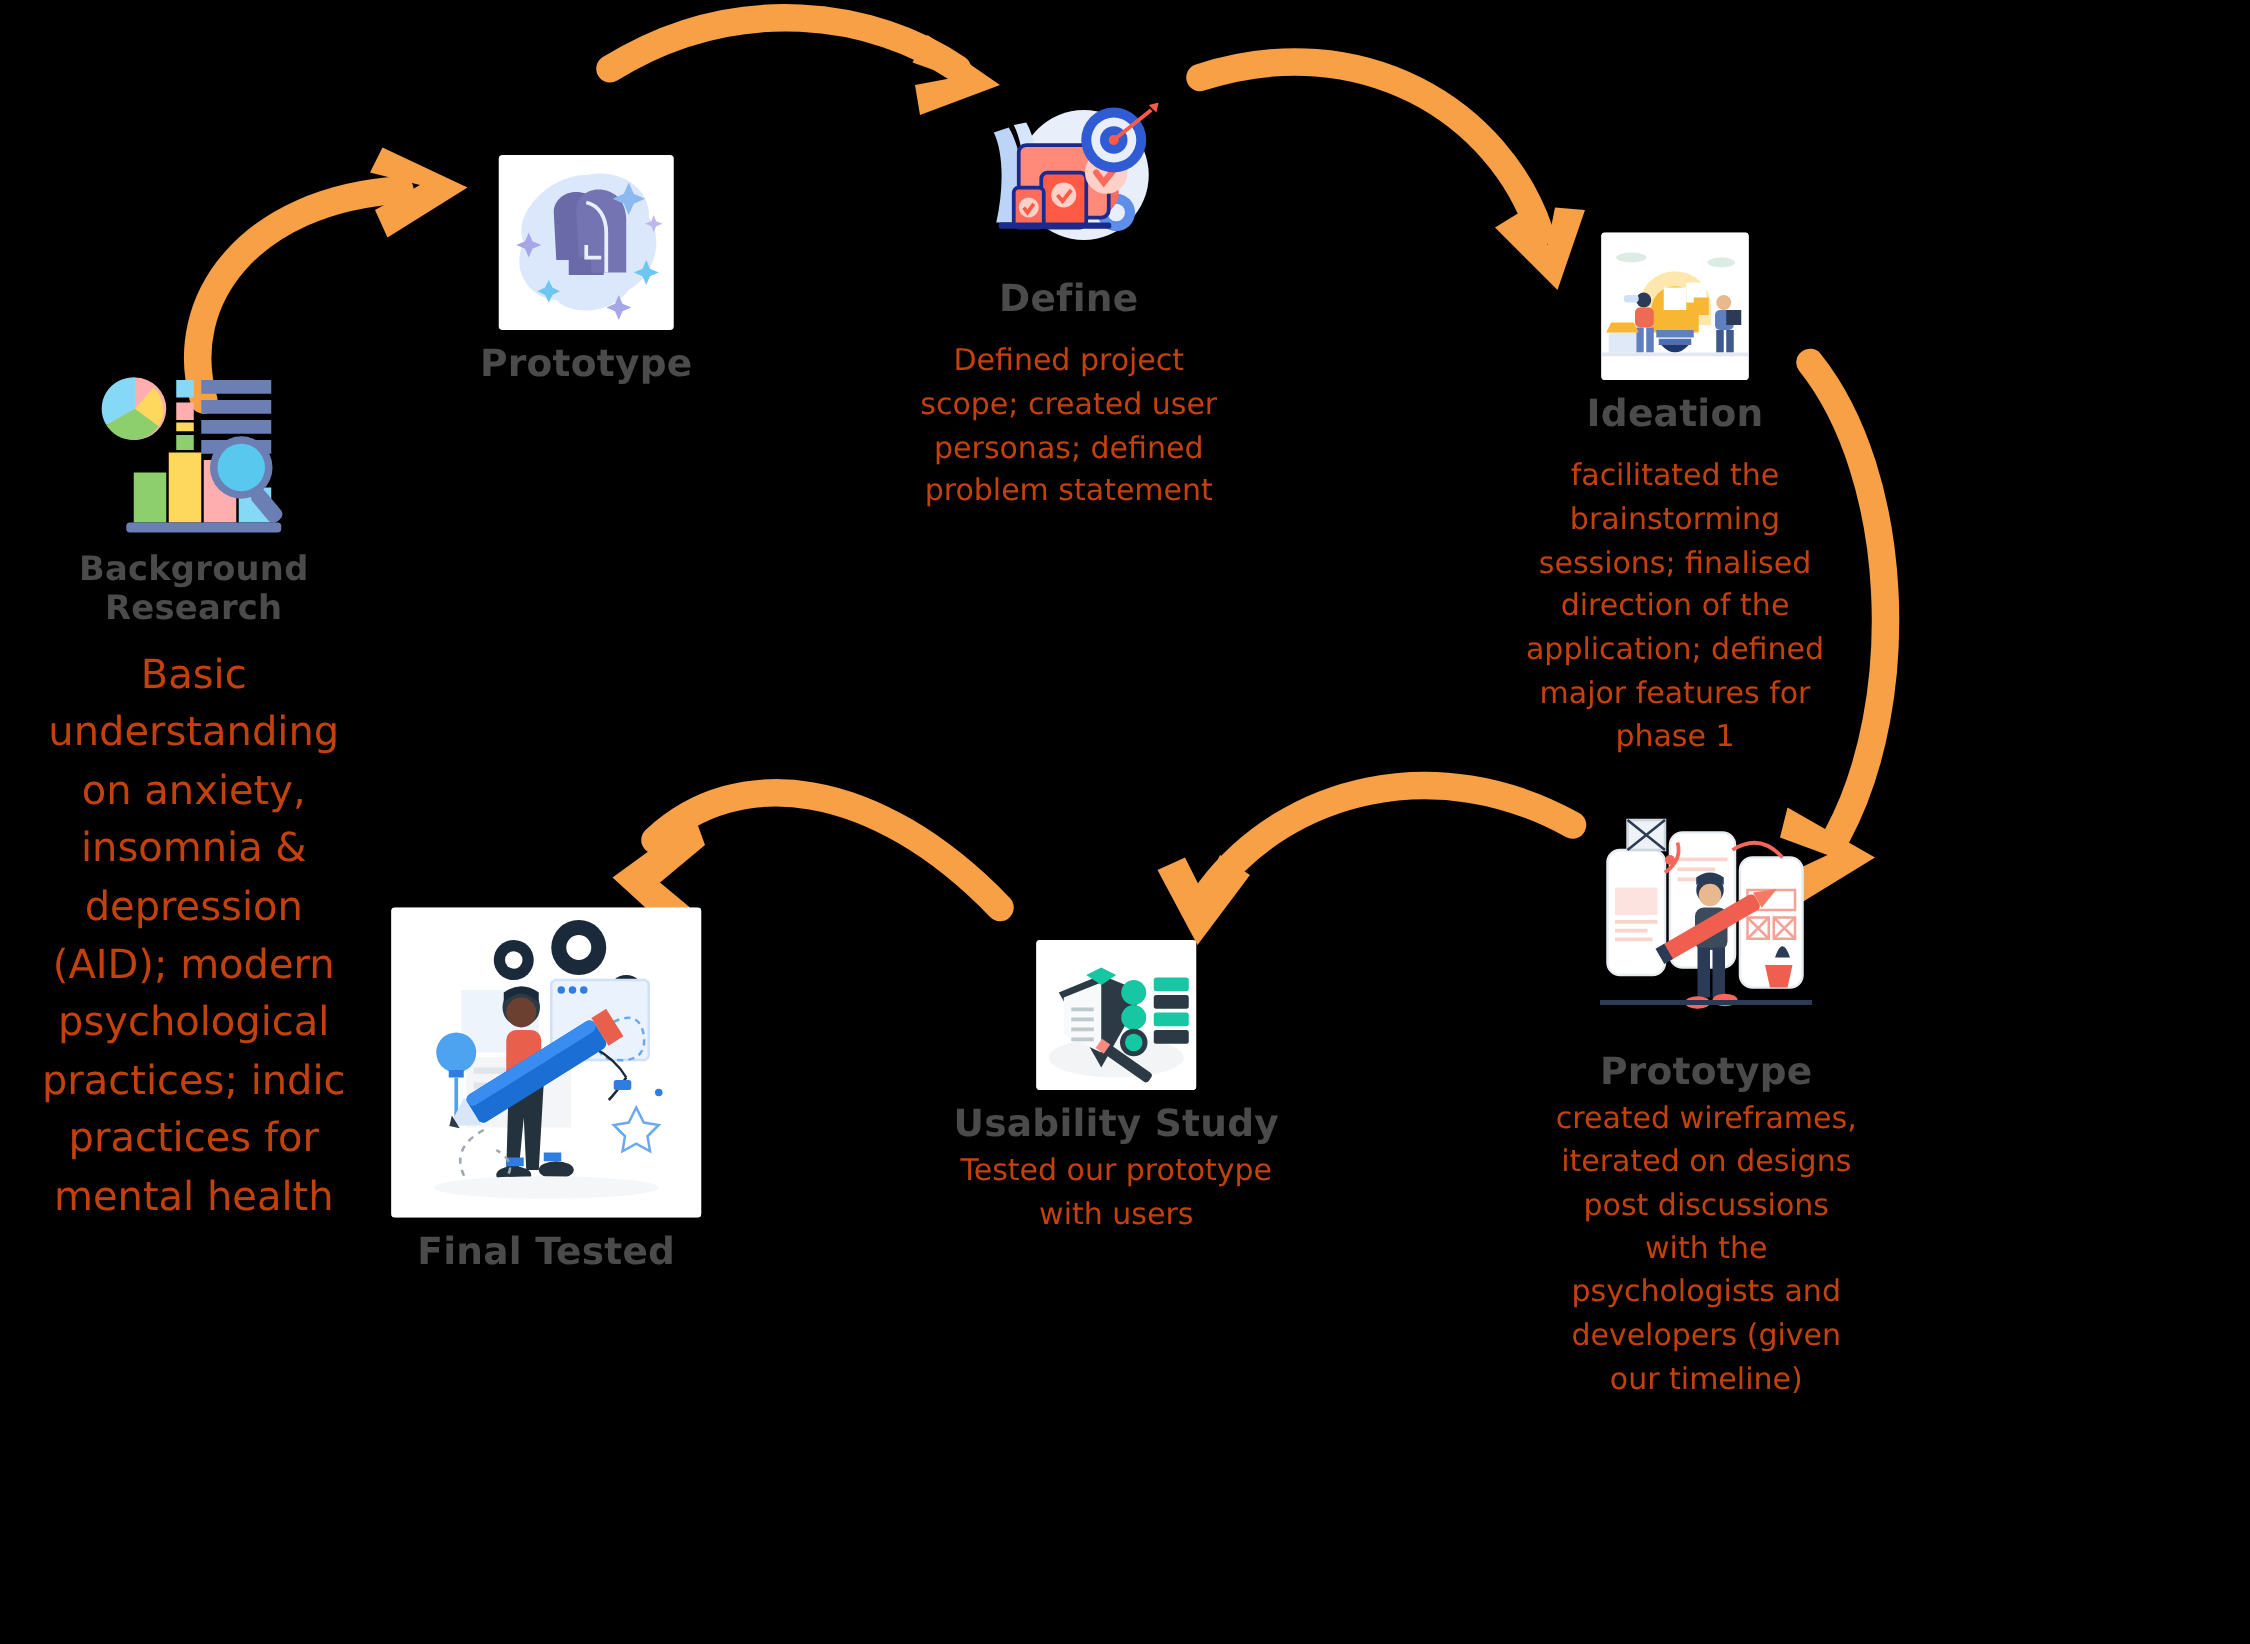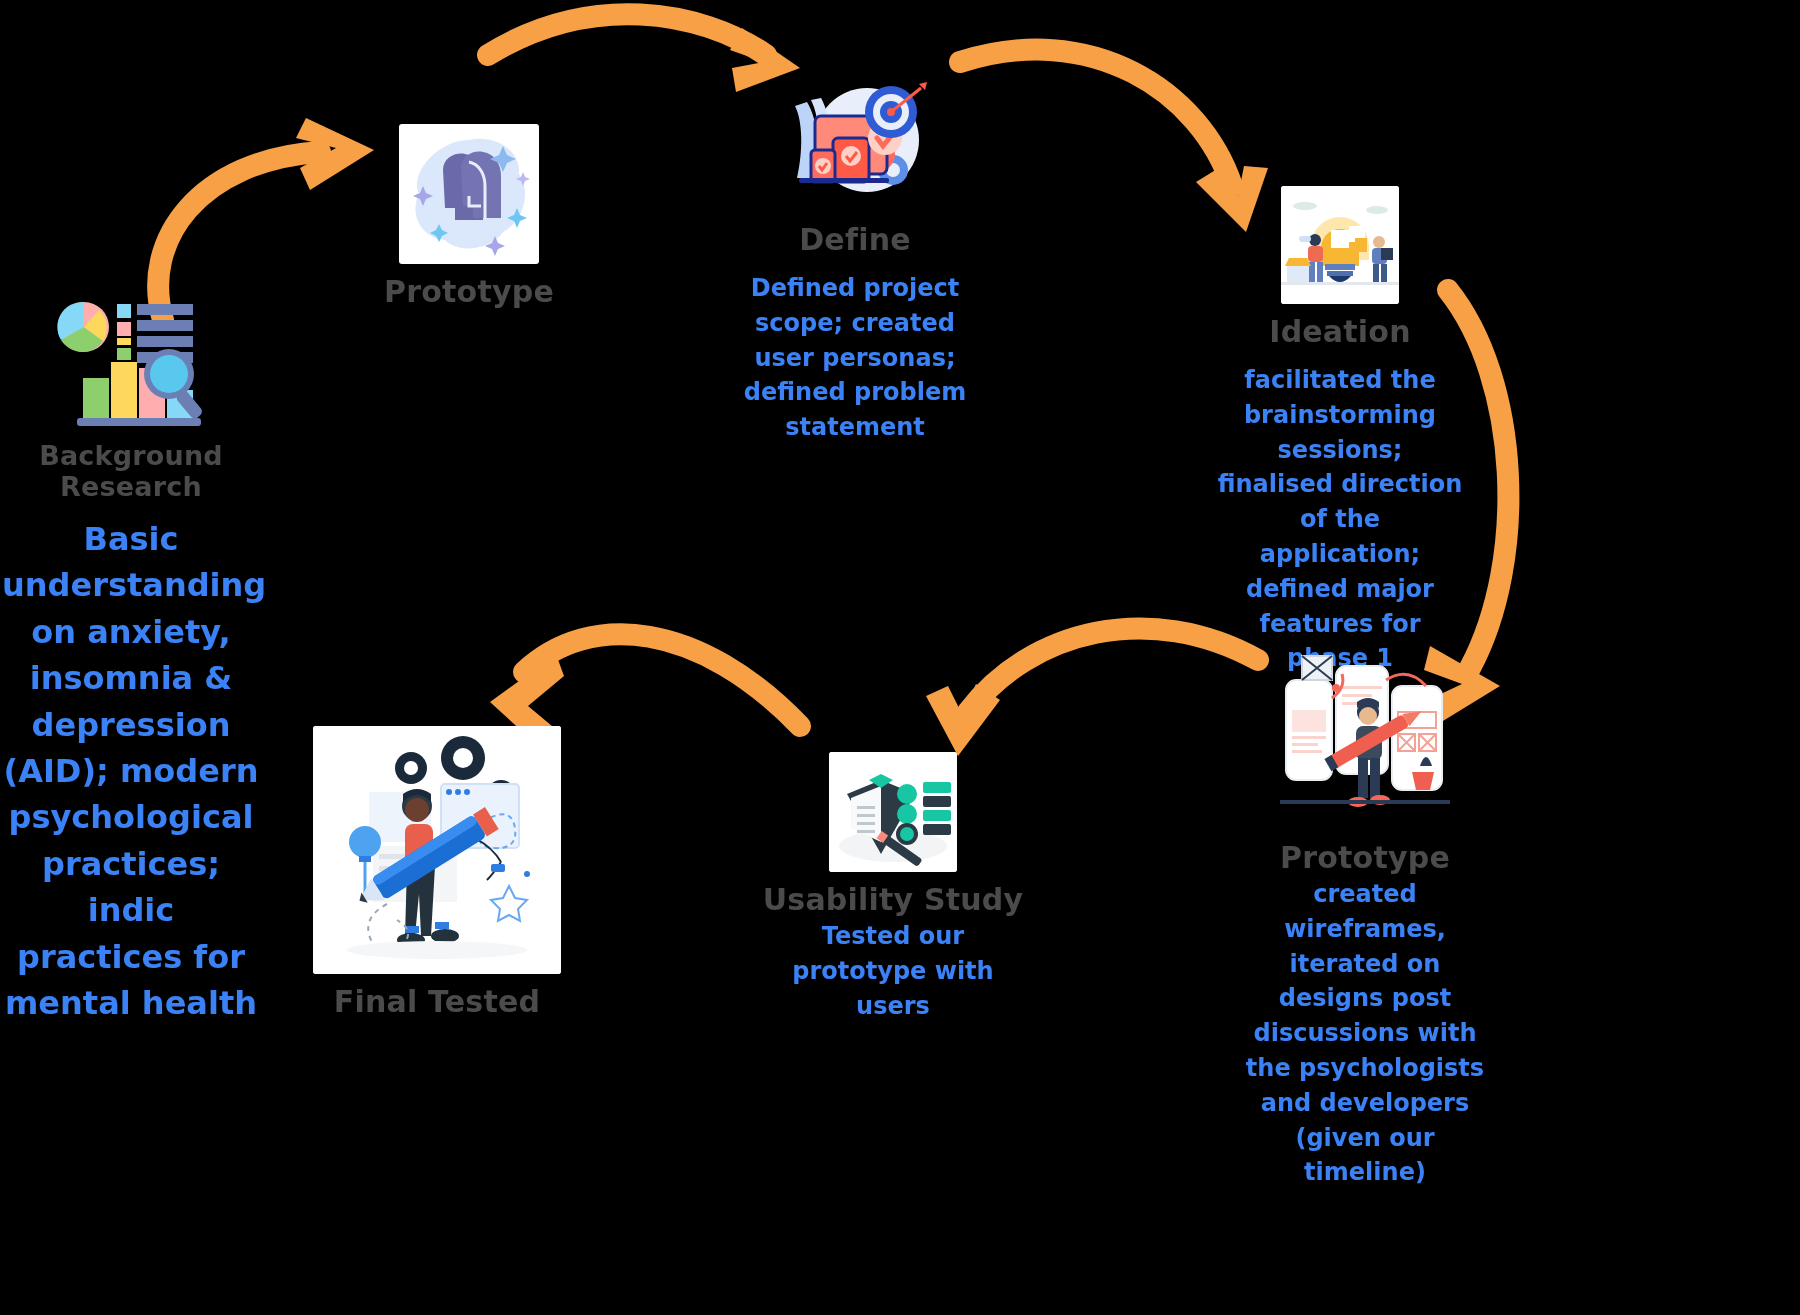--- a/index.html
+++ b/index.html
@@ -4,21 +4,21 @@
 <style>
   html,body{margin:0;padding:0;background:#000;}
   body{width:1800px;height:1315px;position:relative;overflow:hidden;
        font-family:"DejaVu Sans", sans-serif;}
   .stage{position:absolute;inset:0;}
 
   
   .step{position:absolute;text-align:center;}
   .thumb{background:#ffffff;border-radius:3px;overflow:hidden;position:relative;margin:0 auto;}
   .title{color:#4b4b4b;font-weight:bold;letter-spacing:.2px;margin:10px 0 0 0;}
-  .desc{color:#3b82f6;font-weight:bold;line-height:1.45;margin:14px auto 0 auto;}
+  .desc{color:#c2410c;font-weight:normal;line-height:1.45;margin:14px auto 0 auto;}
 
   
   .t-lg{font-size:27px;}
   .d-lg{font-size:32px;}
   .t-md{font-size:30px;}
   .d-md{font-size:24px;}
 
   
   .arrows{position:absolute;inset:0;pointer-events:none;}
   svg{display:block;}
@@ -60,21 +60,21 @@
       <path class="ar" d="M1258,660 C1150,600 1030,630 968,712"></path>
       <path class="arh" d="M1000,700 L958,756 L926,696 L948,686 L962,714 L976,684 Z"></path>
     </g>
 
     <g>
       <path class="ar" d="M800,726 C700,622 590,610 524,672"></path>
       <path class="arh" d="M556,654 L490,702 L536,744 L552,726 L528,706 L564,676 Z"></path>
     </g>
   </svg>
 
-  <div class="step" style="left:0px;top:300px;width:262px;">
+  <div class="step" style="left:0px;top:300px;width:262px;padding-left:24px;">
     <div class="thumb" style="width:160px;height:130px;background:transparent;">
       <svg width="160" height="130" viewBox="0 0 160 130">
 
         <circle cx="33" cy="27" r="25" fill="#ffaeb0"></circle>
         <path d="M33 27 L33 2 A25 25 0 0 0 10 40 Z" fill="#86d8f7"></path>
         <path d="M33 27 L10 40 A25 25 0 0 0 52 41 Z" fill="#8ecf6d"></path>
         <path d="M33 27 L52 41 A25 25 0 0 0 48 10 Z" fill="#fdd85d"></path>
 
         <rect x="66" y="4" width="14" height="14" fill="#86d8f7"></rect>
         <rect x="66" y="22" width="14" height="14" fill="#ffaeb0"></rect>

